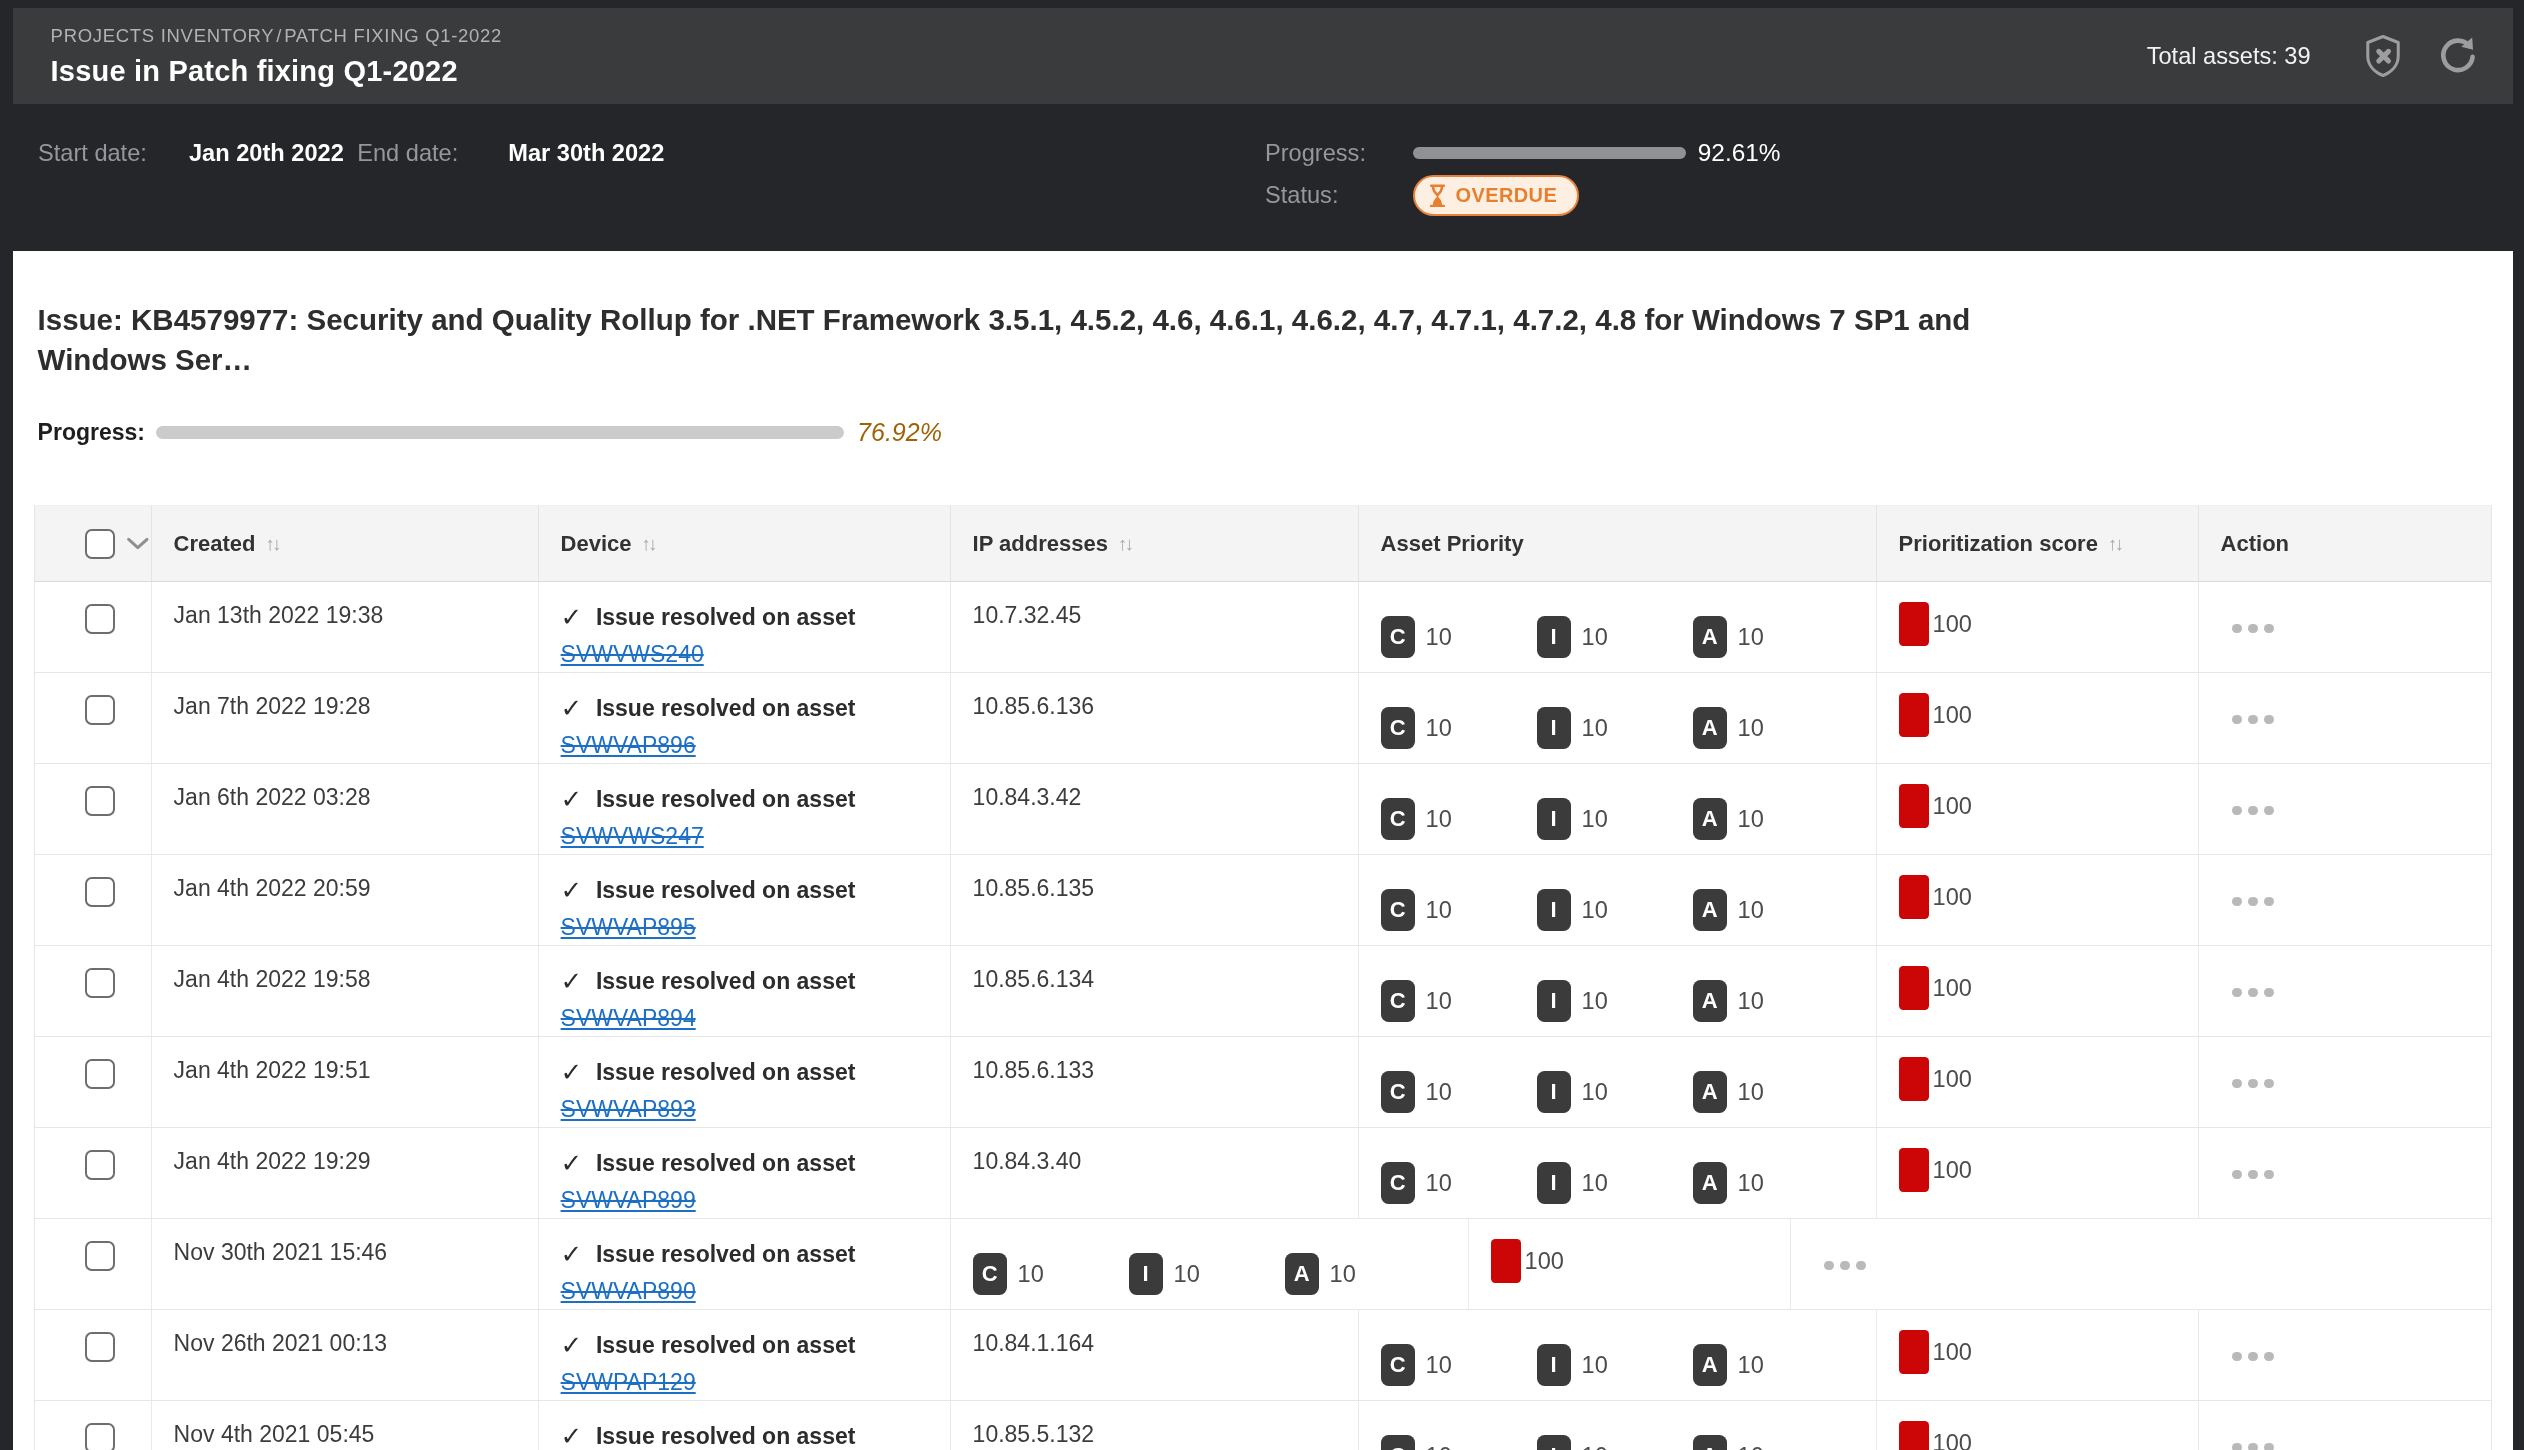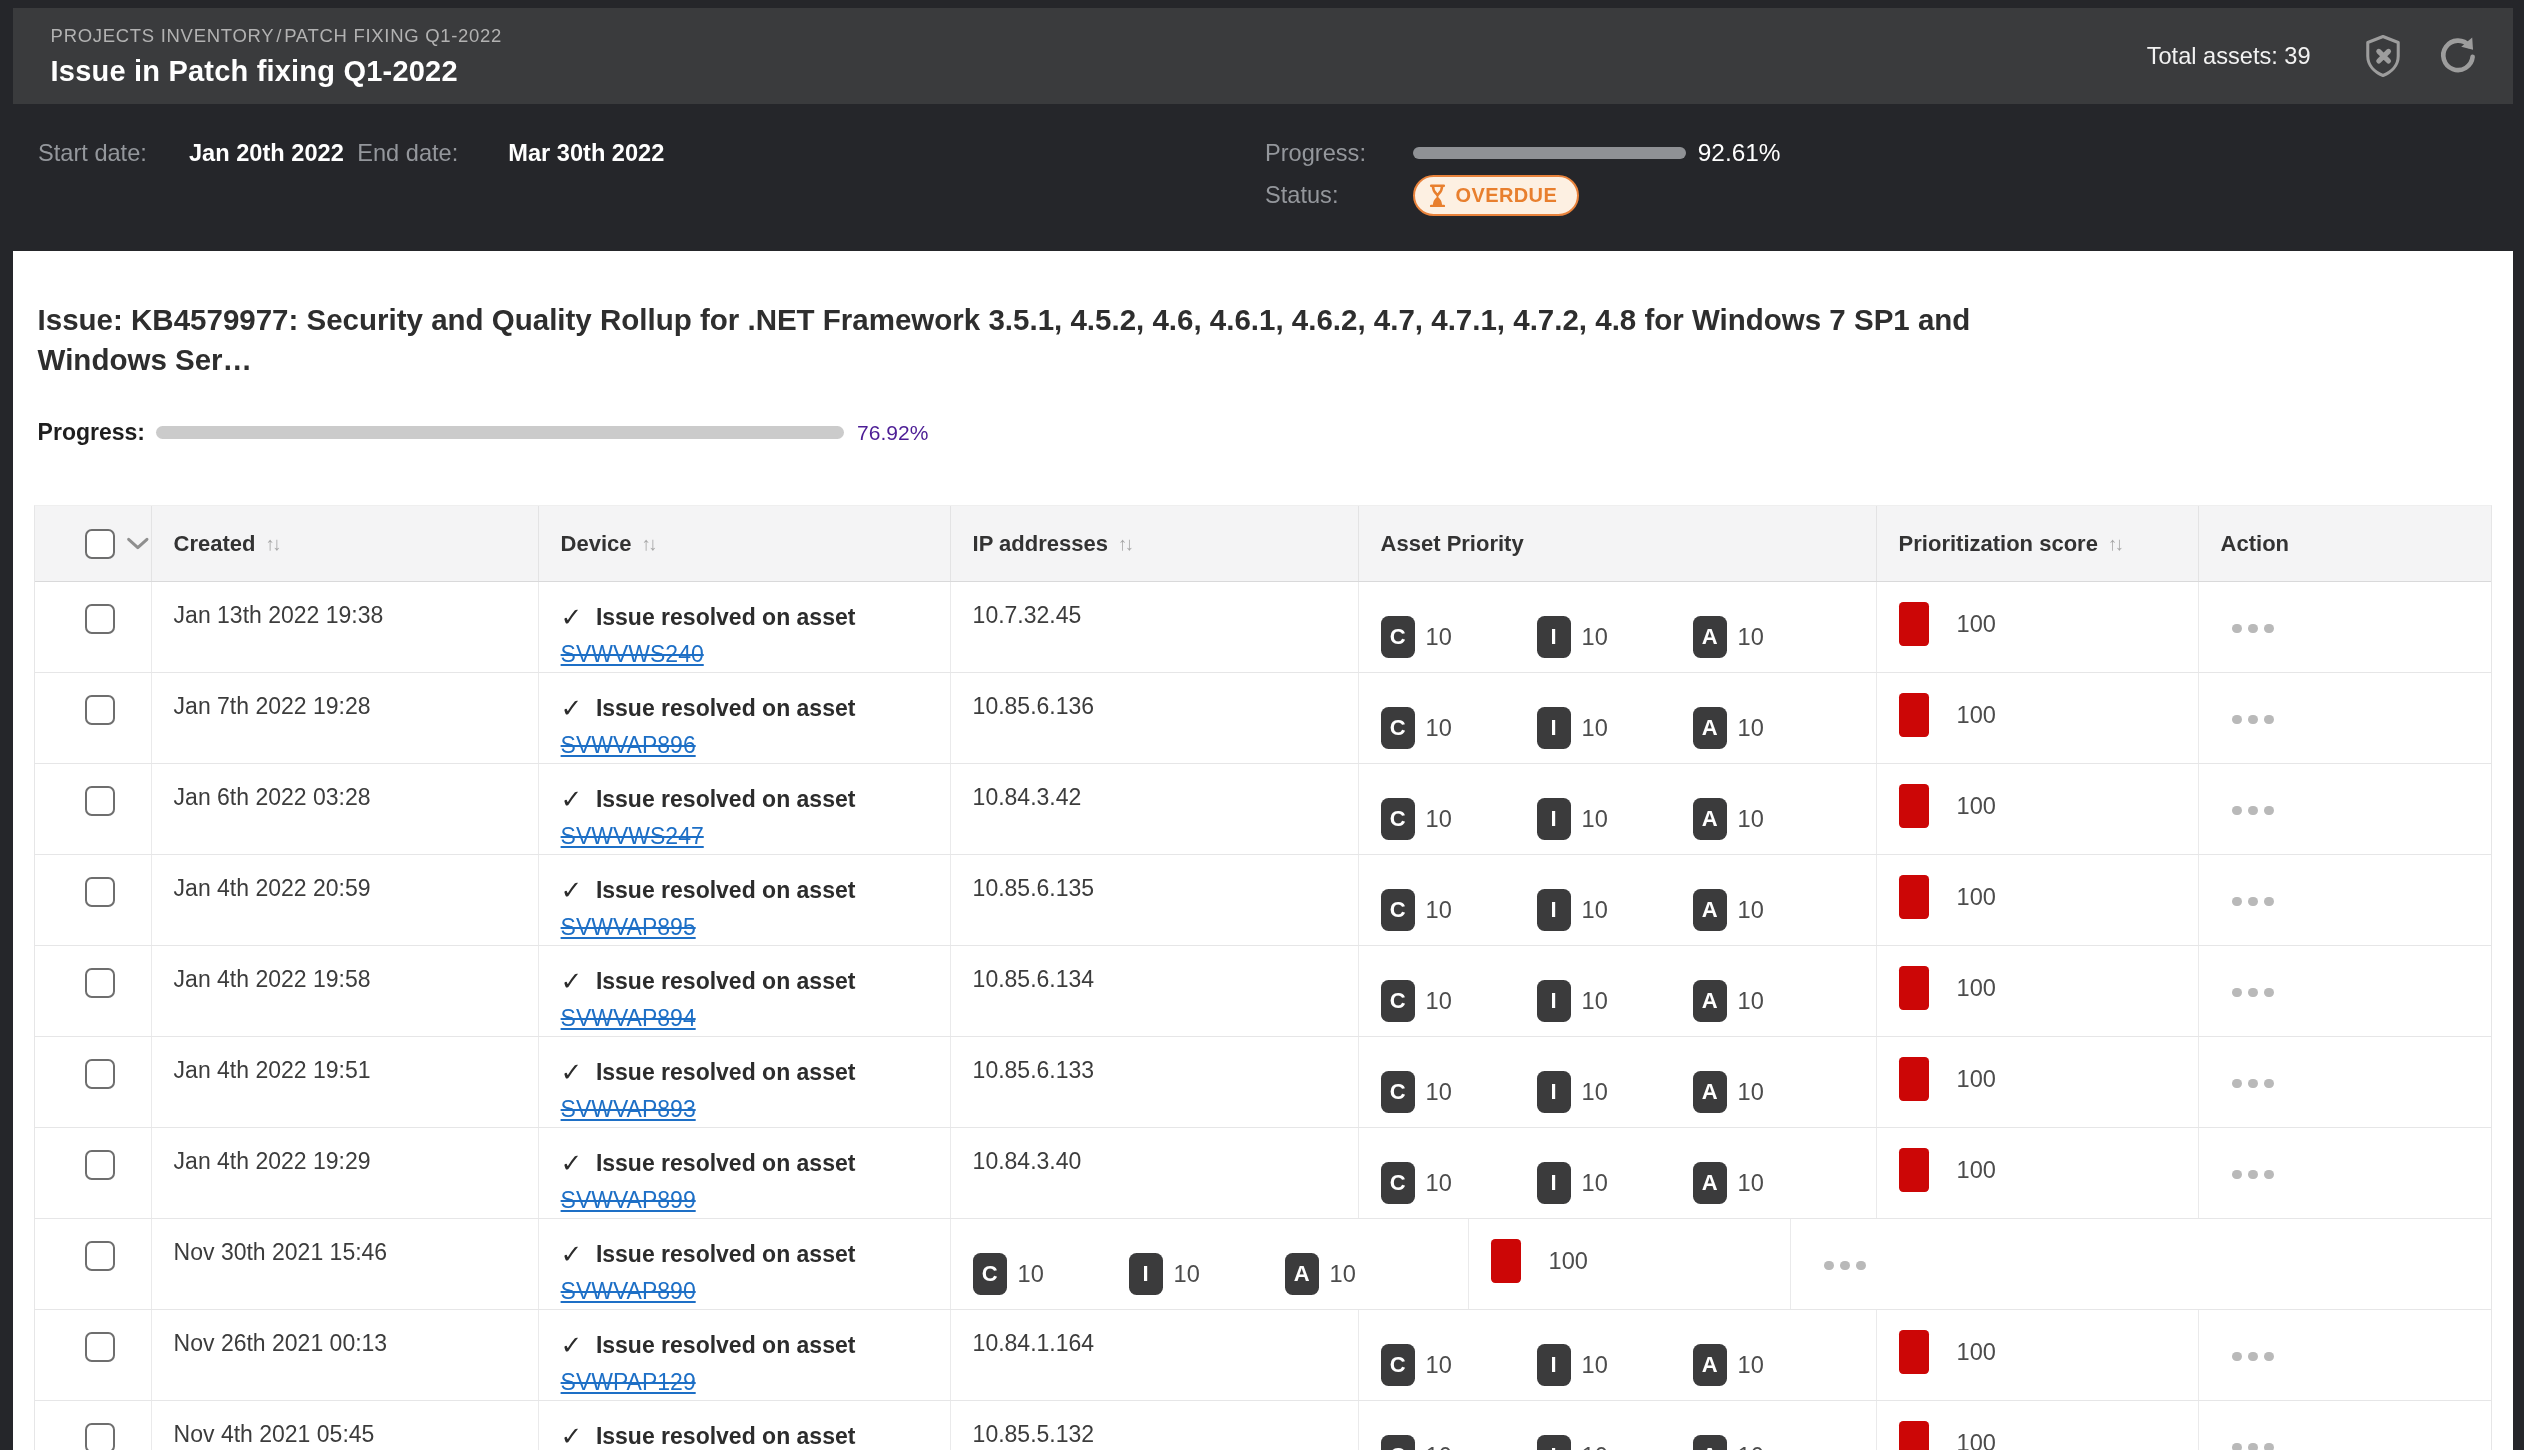--- a/index.html
+++ b/index.html
@@ -38,21 +38,21 @@
     background:#fdf0e2; border:2.5px solid #e8823b; border-radius:25px;
     padding:6.7px 20px 6.7px 13.5px; color:#e87f2e; font-size:20px; font-weight:700; letter-spacing:0.4px;
   }
   
   .card { position:absolute; left:12.6px; top:251px; width:2500px; height:1200px; background:#ffffff; overflow:hidden; }
   .issue-title { margin:49px 25px 0 25px; max-width:2432px; font-size:29.5px; line-height:40px; font-weight:700; color:#2e2e2e; }
   .issue-progress { display:flex; align-items:center; height:27px; margin:39px 0 0 25px; }
   .ipg-label { width:118px; font-size:23px; font-weight:700; color:#1e1e1e; }
   .ipg-track { width:688px; height:12.6px; background:#cbcbcb; border-radius:6.7px; overflow:hidden; }
   .ipg-fill { height:100%; background:#131313; border-radius:6.7px; }
-  .ipg-pct { margin-left:13.5px; font-size:21px; color:#4c1d95; }
+  .ipg-pct { margin-left:13.5px; font-size:25px; color:#a16207;font-style:italic; }
   
   .table { margin:59px 21px 0 21px; width:2458px; border-left:1.7px solid #e6e6e7; border-right:1.7px solid #e6e6e7; border-top:1.7px solid #efefef; }
   .thead { display:flex; height:76px; background:#f4f4f5; border-bottom:1.7px solid #d9d9da; }
   .th { display:flex; align-items:center; font-size:22px; font-weight:700; color:#333333; padding-left:22px; border-left:1.7px solid #e3e3e4; }
   .th.first { border-left:none; padding-left:0; }
   .sort { margin-left:10px; color:#a6a6a6; font-size:18.5px; font-weight:400; letter-spacing:-2.5px; }
   .w1{width:116px} .w2{width:387px} .w3{width:412px} .w4{width:408px} .w5{width:518px} .w6{width:322px} .w7{width:290px}
   .hd-sel { display:flex; align-items:center; gap:11.8px; margin-left:50px; }
   .cbx { width:30px; height:30px; border:2.5px solid #6e6e6e; border-radius:6.7px; background:#fff; cursor:pointer; }
   .trow { display:flex; height:91px; border-bottom:1.7px solid #e6e6e7; background:#ffffff; }
@@ -61,21 +61,21 @@
   .td .cbx { margin-left:50px; margin-top:1.7px; }
   .created { font-size:23px; color:#3c3c3c; }
   .dev1 { display:flex; align-items:center; gap:13.5px; font-size:23px; font-weight:700; color:#2c2c2c; }
   .check { font-size:26px; font-weight:400; color:#2c2c2c; }
   .dev-link { display:inline-block; margin-top:7.6px; font-size:23px; color:#1d6fc6; text-decoration:underline line-through; cursor:pointer; }
   .ip-cell { font-size:23px; color:#3c3c3c; }
   .prio-cell { display:flex; }
   .pgroup { display:flex; align-items:center; width:156px; }
   .pbadge { width:34px; height:42px; background:#3b3b3c; border-radius:7.6px; color:#ffffff; font-size:22px; font-weight:700; display:flex; align-items:center; justify-content:center; }
   .pval { margin-left:11px; font-size:23.6px; color:#4c4c4c; }
-  .score-wrap { display:flex; align-items:center; gap:28px; }
+  .score-wrap { display:flex; align-items:center; gap:4px; }
   .chip { width:30px; height:44px; background:#cc0606; border-radius:4.2px; }
   .score-val { font-size:23.6px; color:#4c4c4c; }
   .dots { display:inline-flex; gap:6.7px; margin-left:11.8px; margin-top:22px; cursor:pointer; }
   .dots i { width:9.3px; height:9.3px; border-radius:50%; background:#b9b9b9; display:block; }
 </style>
 </head>
 <body>
 
 <header class="topbar">
   <div>

